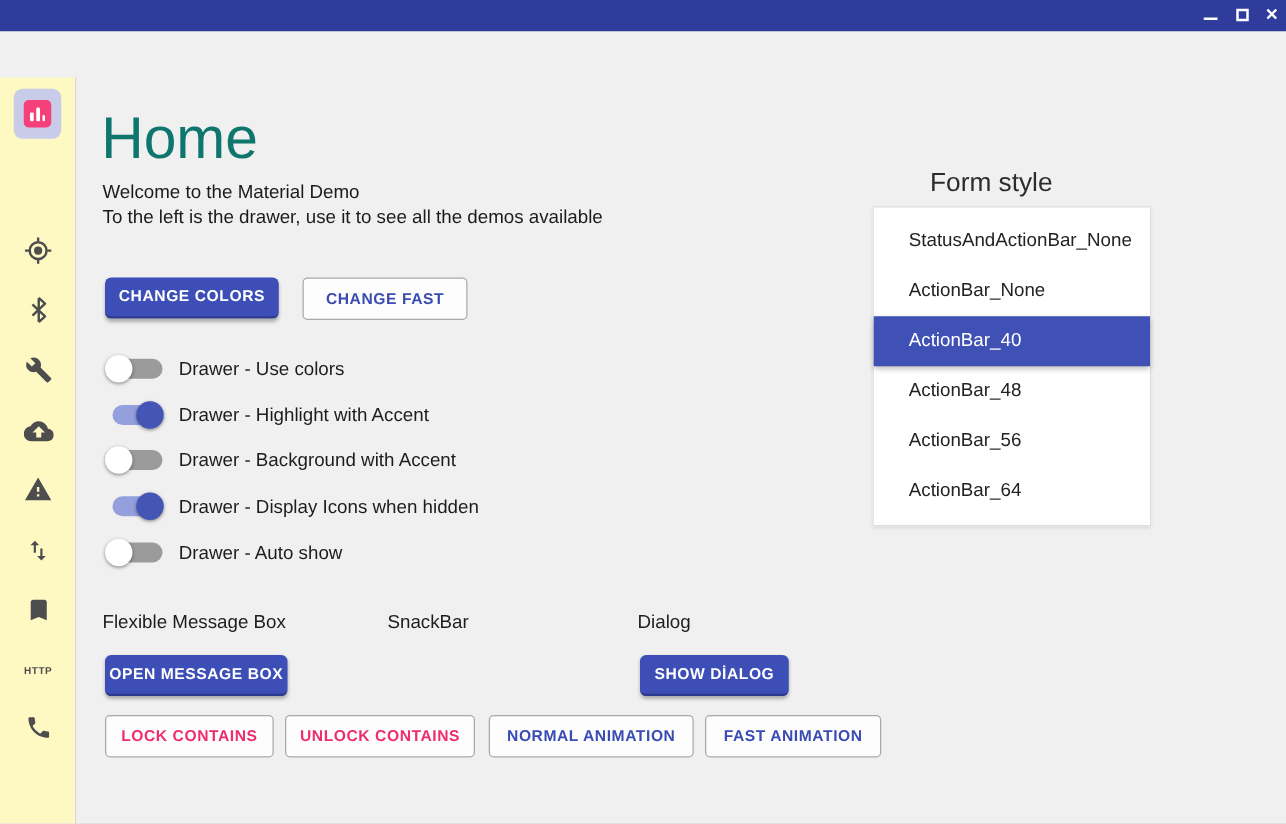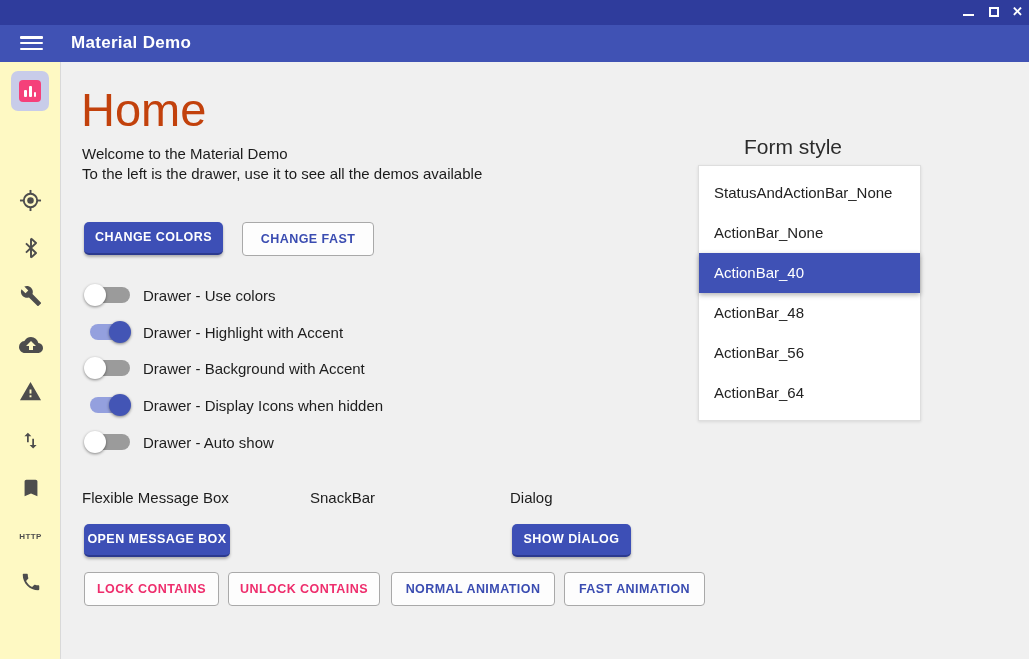--- a/index.html
+++ b/index.html
@@ -26,21 +26,21 @@
   .side-sel { position:absolute; left:11px; top:9px; width:38px; height:40px; background:#c8cce9; border-radius:7px; }
   .poll-badge { position:absolute; left:8px; top:9px; width:22px; height:22px; background:#f5407a; border-radius:4px; }
   .poll-badge i { position:absolute; background:#fff; width:2.8px; border-radius:1px; }
   .poll-b1 { left:5px;  top:9.5px; height:7px; }
   .poll-b2 { left:9.8px; top:5.5px; height:11px; }
   .poll-b3 { left:14.6px; top:11.5px; height:5px; }
   .side-ic { position:absolute; left:0; width:61px; height:26px; text-align:center; cursor:pointer; }
   .side-ic svg { display:inline-block; }
   .http-txt { font-size:8px; font-weight:bold; color:#4d4d4d; letter-spacing:.4px; line-height:26px; }
   
-  .home-title { position:absolute; left:81px; top:82px; font-size:47px; font-weight:400; color:#c2410c; }
+  .home-title { position:absolute; left:81px; top:82px; font-size:47px; font-weight:400; color:#0f766e; }
   .welcome { position:absolute; left:82px; top:144px; font-size:15px; line-height:20px; color:#1b1b1b; }
   .btn { display:inline-block; text-align:center; font-weight:bold; font-size:12.5px;
          letter-spacing:.45px; border-radius:5px; cursor:pointer; }
   .btn-filled { position:absolute; height:33px; line-height:31px; background:#3d4fb6; color:#fff;
          border-bottom:2px solid #2c3a8f; box-shadow:0 2px 3px rgba(0,0,0,.28); }
   .btn-outline { position:absolute; height:34px; line-height:32px; background:#fdfdfd;
          border:1px solid #a9a9a9; border-radius:4px; }
   .txt-indigo { color:#3a4cb1; } .txt-pink { color:#ee2d6c; }
   
   .toggle-row { position:absolute; left:84px; height:24px; cursor:pointer; }
@@ -49,21 +49,21 @@
   .thumb { position:absolute; top:1px; width:22px; height:22px; border-radius:50%; background:#fff;
            box-shadow:0 1px 3px rgba(0,0,0,.45); }
   .off .thumb { left:0px; }
   .on  .track { background:#94a0de; }
   .on  .thumb { left:25px; background:#4355b5; }
   .toggle-label { margin-left:11px; font-size:15px; color:#1d1d1d; vertical-align:middle; }
   
   .form-title { position:absolute; left:744px; top:135px; font-size:21px; color:#2c2c2c; }
   .form-card { position:absolute; left:698px; top:165px; width:223px; height:256px; background:#fff;
                border:1px solid #dedede; box-shadow:0 1px 3px rgba(0,0,0,.10); padding-top:7px; }
-  .form-item { height:40px; line-height:40px; padding-left:15px; font-size:15px; color:#232323; cursor:pointer; }
+  .form-item { height:40px; line-height:40px; padding-left:28px; font-size:15px; color:#232323; cursor:pointer; }
   .form-item.selected { background:#3f51b5; color:#fff; box-shadow:0 2px 5px rgba(0,0,0,.3); }
   
   .section-label { position:absolute; top:489px; font-size:15px; color:#1d1d1d; }
 </style>
 </head>
 <body>
 
 <div class="win">
 
   <div class="titlebar">
@@ -71,28 +71,20 @@
         <span class="glyph-min"></span>
       </div>
     <div class="winctl ctl-max">
         <span class="glyph-max"></span>
       </div>
     <div class="winctl ctl-close">
         <span class="glyph-close">✕</span>
       </div>
   </div>
 
-  <div class="appbar">
-    <div class="hamburger">
-        <i></i>
-        <i></i>
-        <i></i>
-      </div>
-    <div class="app-title">Material Demo</div>
-  </div>
 
   <div class="sidebar">
     <div class="side-sel">
       <div class="poll-badge">
           <i class="poll-b1"></i>
           <i class="poll-b2"></i>
           <i class="poll-b3"></i>
         </div>
     </div>
     <div class="side-ic" style="top:127px">

